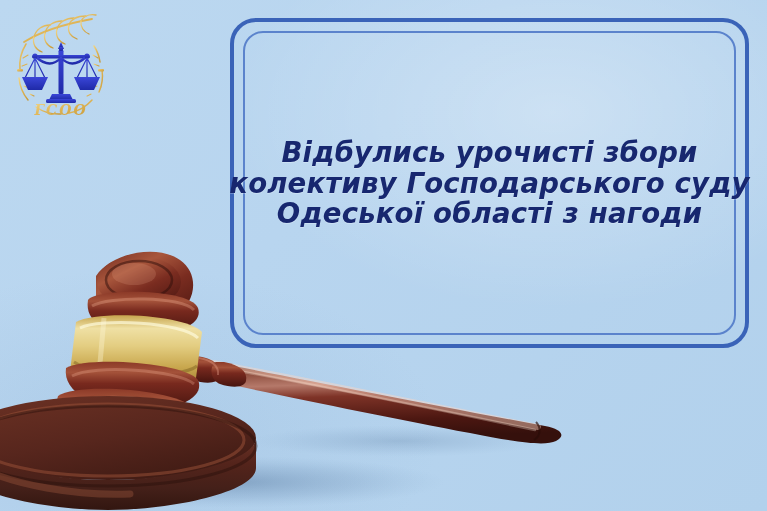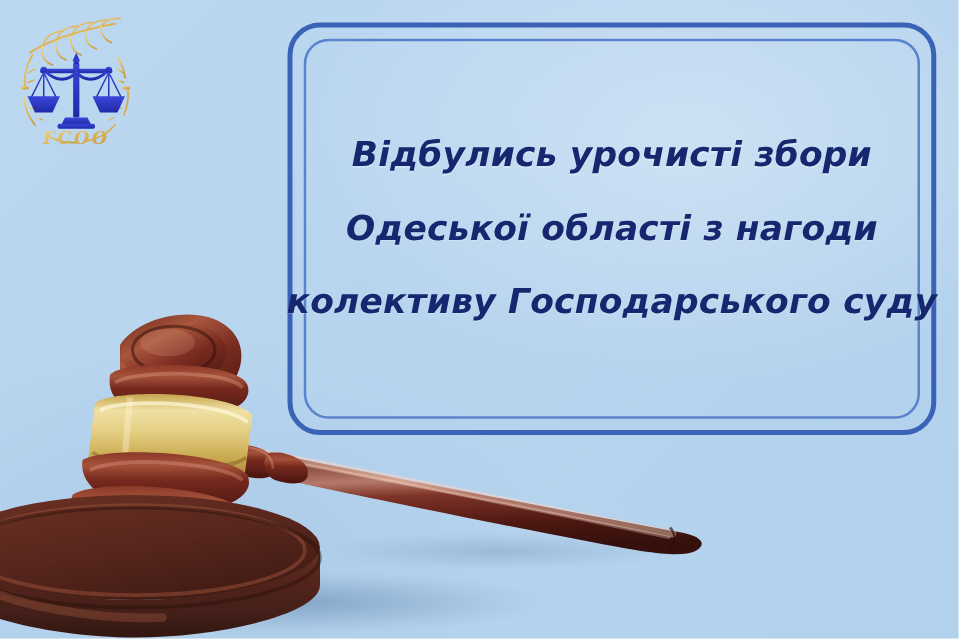--- a/index.html
+++ b/index.html
@@ -61,21 +61,21 @@
   .headline {
     position: absolute;
     left: 243px;
     top: 31px;
     width: 493px;
     height: 304px;
     display: flex;
     flex-direction: column;
     align-items: center;
     justify-content: center;
-    gap: 28px;
+    gap: 0;
     box-sizing: border-box;
     padding: 0 8px;
   }
   .headline .line {
     color: #17276f;
     font-family: "DejaVu Sans", sans-serif;
     font-style: italic;
     font-weight: 600;
     font-size: 27.5px;
     line-height: 1.12;
@@ -182,22 +182,22 @@
 
       <text x="55" y="107" text-anchor="middle" font-family="DejaVu Serif, serif" font-style="italic" font-size="14" font-weight="700" letter-spacing="2" fill="url(#goldG)">ГСОО</text>
     </svg>
   </div>
 
   <div class="frame-outer"></div>
   <div class="frame-inner"></div>
 
   <div class="headline">
     <div class="line">Відбулись урочисті збори</div>
+    <div class="line">колективу Господарського суду</div>
     <div class="line">Одеської області з нагоди</div>
-    <div class="line">колективу Господарського суду</div>
   </div>
 
   <div class="gavel">
     <svg viewBox="0 0 600 275" width="600" height="275" aria-hidden="true">
       <defs>
         <linearGradient id="woodHead" x1="0" y1="0" x2="0" y2="1">
           <stop offset="0%" stop-color="#8c3a28"></stop>
           <stop offset="22%" stop-color="#a4523a"></stop>
           <stop offset="45%" stop-color="#78291e"></stop>
           <stop offset="75%" stop-color="#5d1e16"></stop>

